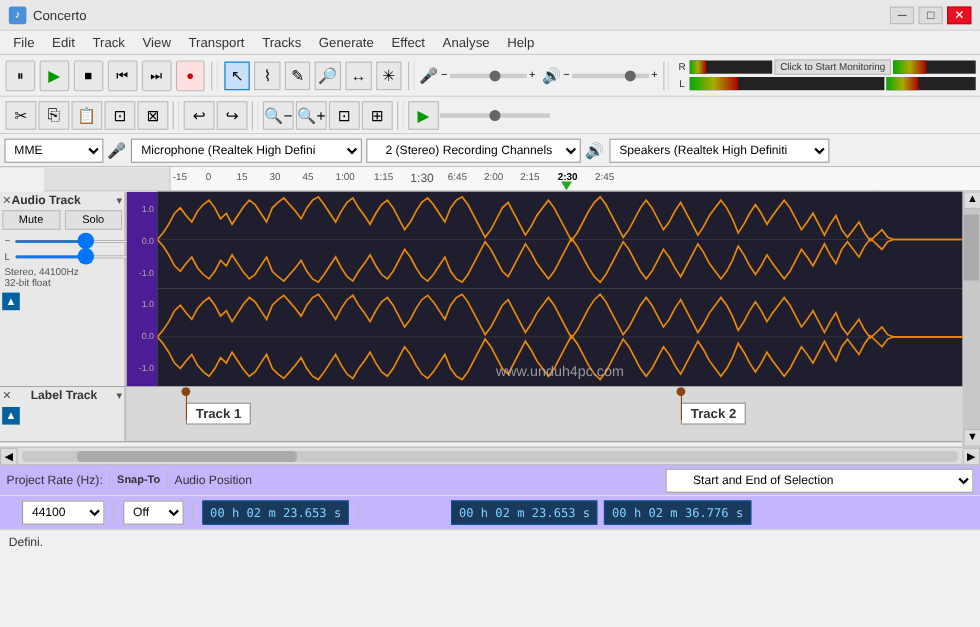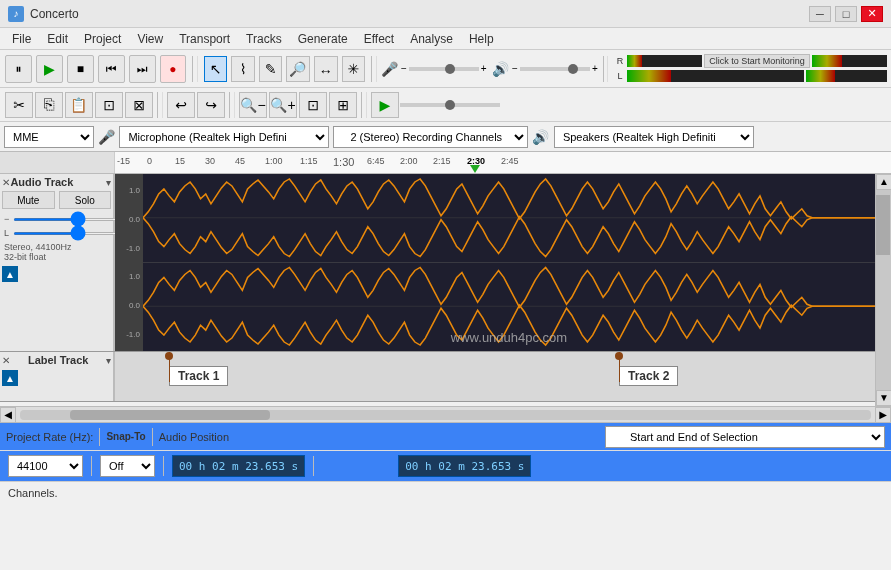--- a/index.html
+++ b/index.html
@@ -62,21 +62,21 @@
   <div class="titlebar-controls">
     <div class="titlebar-btn">─</div>
     <div class="titlebar-btn">□</div>
     <div class="titlebar-btn close">✕</div>
   </div>
 </div>
 
 <div class="menubar">
   <span class="menu-item">File</span>
   <span class="menu-item">Edit</span>
-  <span class="menu-item">Project</span>
+  <span class="menu-item">Track</span>
   <span class="menu-item">View</span>
   <span class="menu-item">Transport</span>
   <span class="menu-item">Tracks</span>
   <span class="menu-item">Generate</span>
   <span class="menu-item">Effect</span>
   <span class="menu-item">Analyse</span>
   <span class="menu-item">Help</span>
 </div>
 
 <div class="toolbar-row" style="height:38px; gap:2px; background:#f0f0f0; border-bottom:1px solid #ccc;">
@@ -182,21 +182,21 @@
   </select>
   <select class="device-select" style="width:195px;padding-left:12px;">
     <option>2 (Stereo) Recording Channels</option>
   </select>
   <span style="font-size:14px;">🔊</span>
   <select class="device-select" style="width:200px;">
     <option>Speakers (Realtek High Definiti</option>
   </select>
 </div>
 
-<div class="timeline-ruler" style="position:relative; height:22px; background:#f8f8f8; border-bottom:1px solid #bbb; overflow:hidden;">
+<div class="timeline-ruler" style="position:relative; height:22px; background:#f8f8f8; border-bottom:1px solid #bbb; overflow:hidden;margin-left:40px;">
   <div style="position:absolute; left:0; width:115px; height:100%; background:#e0e0e0; border-right:1px solid #ccc;"></div>
   <div style="position:absolute; left:115px; right:16px; height:100%;">
 
     <div style="position:relative; height:100%;">
       <span style="position:absolute; left:2px; top:4px; font-size:9px; color:#555;">-15</span>
       <span style="position:absolute; left:32px; top:4px; font-size:9px; color:#555;">0</span>
       <span style="position:absolute; left:60px; top:4px; font-size:9px; color:#555;">15</span>
       <span style="position:absolute; left:90px; top:4px; font-size:9px; color:#555;">30</span>
       <span style="position:absolute; left:120px; top:4px; font-size:9px; color:#555;">45</span>
       <span style="position:absolute; left:150px; top:4px; font-size:9px; color:#555;">1:00</span>
@@ -243,21 +243,21 @@
 32-bit float</div>
         <div style="display:flex; margin-top:2px;">
           <div style="width:16px; height:16px; background:#0060a0; display:flex; align-items:center; justify-content:center; cursor:pointer;">
             <span style="color:white; font-size:10px; font-weight:bold;">▲</span>
           </div>
         </div>
       </div>
 
       <div style="display:flex; flex:1; overflow:hidden;">
 
-        <div style="width:28px; background:#404040; display:flex; flex-direction:column; justify-content:space-around; padding:2px 0;">
+        <div style="width:28px; background:#4c1d95; display:flex; flex-direction:column; justify-content:space-around; padding:2px 0;">
           <span style="font-size:8px; color:#aaa; text-align:right; padding-right:3px;">1.0</span>
           <span style="font-size:8px; color:#aaa; text-align:right; padding-right:3px;">0.0</span>
           <span style="font-size:8px; color:#aaa; text-align:right; padding-right:3px;">-1.0</span>
           <span style="font-size:8px; color:#aaa; text-align:right; padding-right:3px;">1.0</span>
           <span style="font-size:8px; color:#aaa; text-align:right; padding-right:3px;">0.0</span>
           <span style="font-size:8px; color:#aaa; text-align:right; padding-right:3px;">-1.0</span>
         </div>
 
         <div style="flex:1; background:#1e1e2e; position:relative; overflow:hidden;">
 
@@ -341,46 +341,47 @@
 </div>
 
 <div style="height:16px; background:#ddd; display:flex; align-items:center; border-top:1px solid #bbb;">
   <div style="width:16px; height:16px; background:#ddd; border:1px solid #bbb; display:flex; align-items:center; justify-content:center; cursor:pointer; font-size:10px;">◀</div>
   <div style="flex:1; height:10px; background:#c8c8c8; margin:0 4px; border-radius:4px; position:relative; cursor:pointer;">
     <div style="width:200px; height:10px; background:#aaa; border-radius:4px; position:absolute; left:50px; cursor:pointer;"></div>
   </div>
   <div style="width:16px; height:16px; background:#ddd; border:1px solid #bbb; display:flex; align-items:center; justify-content:center; cursor:pointer; font-size:10px;">▶</div>
 </div>
 
-<div style="background:#3b82f6; border-top:1px solid #bbb; display:flex; flex-direction:column;">
+<div style="background:#c4b5fd; border-top:1px solid #bbb; display:flex; flex-direction:column;">
 
   <div style="height:28px; display:flex; align-items:center; padding:2px 6px; gap:6px; border-bottom:1px solid #ddd;">
     <span style="font-size:11px; color:#333; white-space:nowrap;">Project Rate (Hz):</span>
     <div style="width:1px; height:18px; background:#bbb;"></div>
     <span style="font-size:10px; color:#333; white-space:nowrap;font-weight:bold;">Snap-To</span>
     <div style="width:1px; height:18px; background:#bbb;"></div>
     <span style="font-size:11px; color:#333; white-space:nowrap;">Audio Position</span>
     <div style="flex:1;"></div>
     <select style="height:22px; font-size:11px; border:1px solid #999; background:white; padding:0 20px; min-width:280px;">
       <option>Start and End of Selection</option>
       <option>Start and Length of Selection</option>
       <option>Length and End of Selection</option>
     </select>
   </div>
 
-  <div style="height:30px; display:flex; align-items:center; padding:2px 8px; gap:4px;">
+  <div style="height:30px; display:flex; align-items:center; padding:2px 20px; gap:4px;">
     <select style="height:22px; font-size:11px; border:1px solid #999; background:white; padding:0 4px; width:75px;">
       <option>44100</option>
     </select>
     <div style="width:1px; height:20px; background:#bbb; margin:0 4px;"></div>
     <select style="height:22px; font-size:11px; border:1px solid #999; background:white; padding:0 4px; width:55px;">
       <option>Off</option>
     </select>
     <div style="width:1px; height:20px; background:#bbb; margin:0 4px;"></div>
     <div style="background:#1a3a5c; color:#7ecfff; font-size:11px; border:1px solid #0050a0; padding:0 6px; height:22px; display:flex; align-items:center; font-family:monospace; min-width:115px;">00 h 02 m 23.653 s</div>
     <div style="width:1px; height:20px; background:#bbb; margin:0 80px 0 4px;"></div>
     <div style="background:#1a3a5c; color:#7ecfff; font-size:11px; border:1px solid #0050a0; padding:0 6px; height:22px; display:flex; align-items:center; font-family:monospace; min-width:115px;">00 h 02 m 23.653 s</div>
+    <div style="background:#1a3a5c; color:#7ecfff; font-size:11px; border:1px solid #0050a0; padding:0 6px; height:22px; display:flex; align-items:center; font-family:monospace; min-width:115px; margin-left:2px;">00 h 02 m 36.776 s</div>
   </div>
 </div>
 
 <div class="statusbar">
-  <span>Channels.</span>
+  <span>Defini.</span>
 </div>
 
 </body></html>

